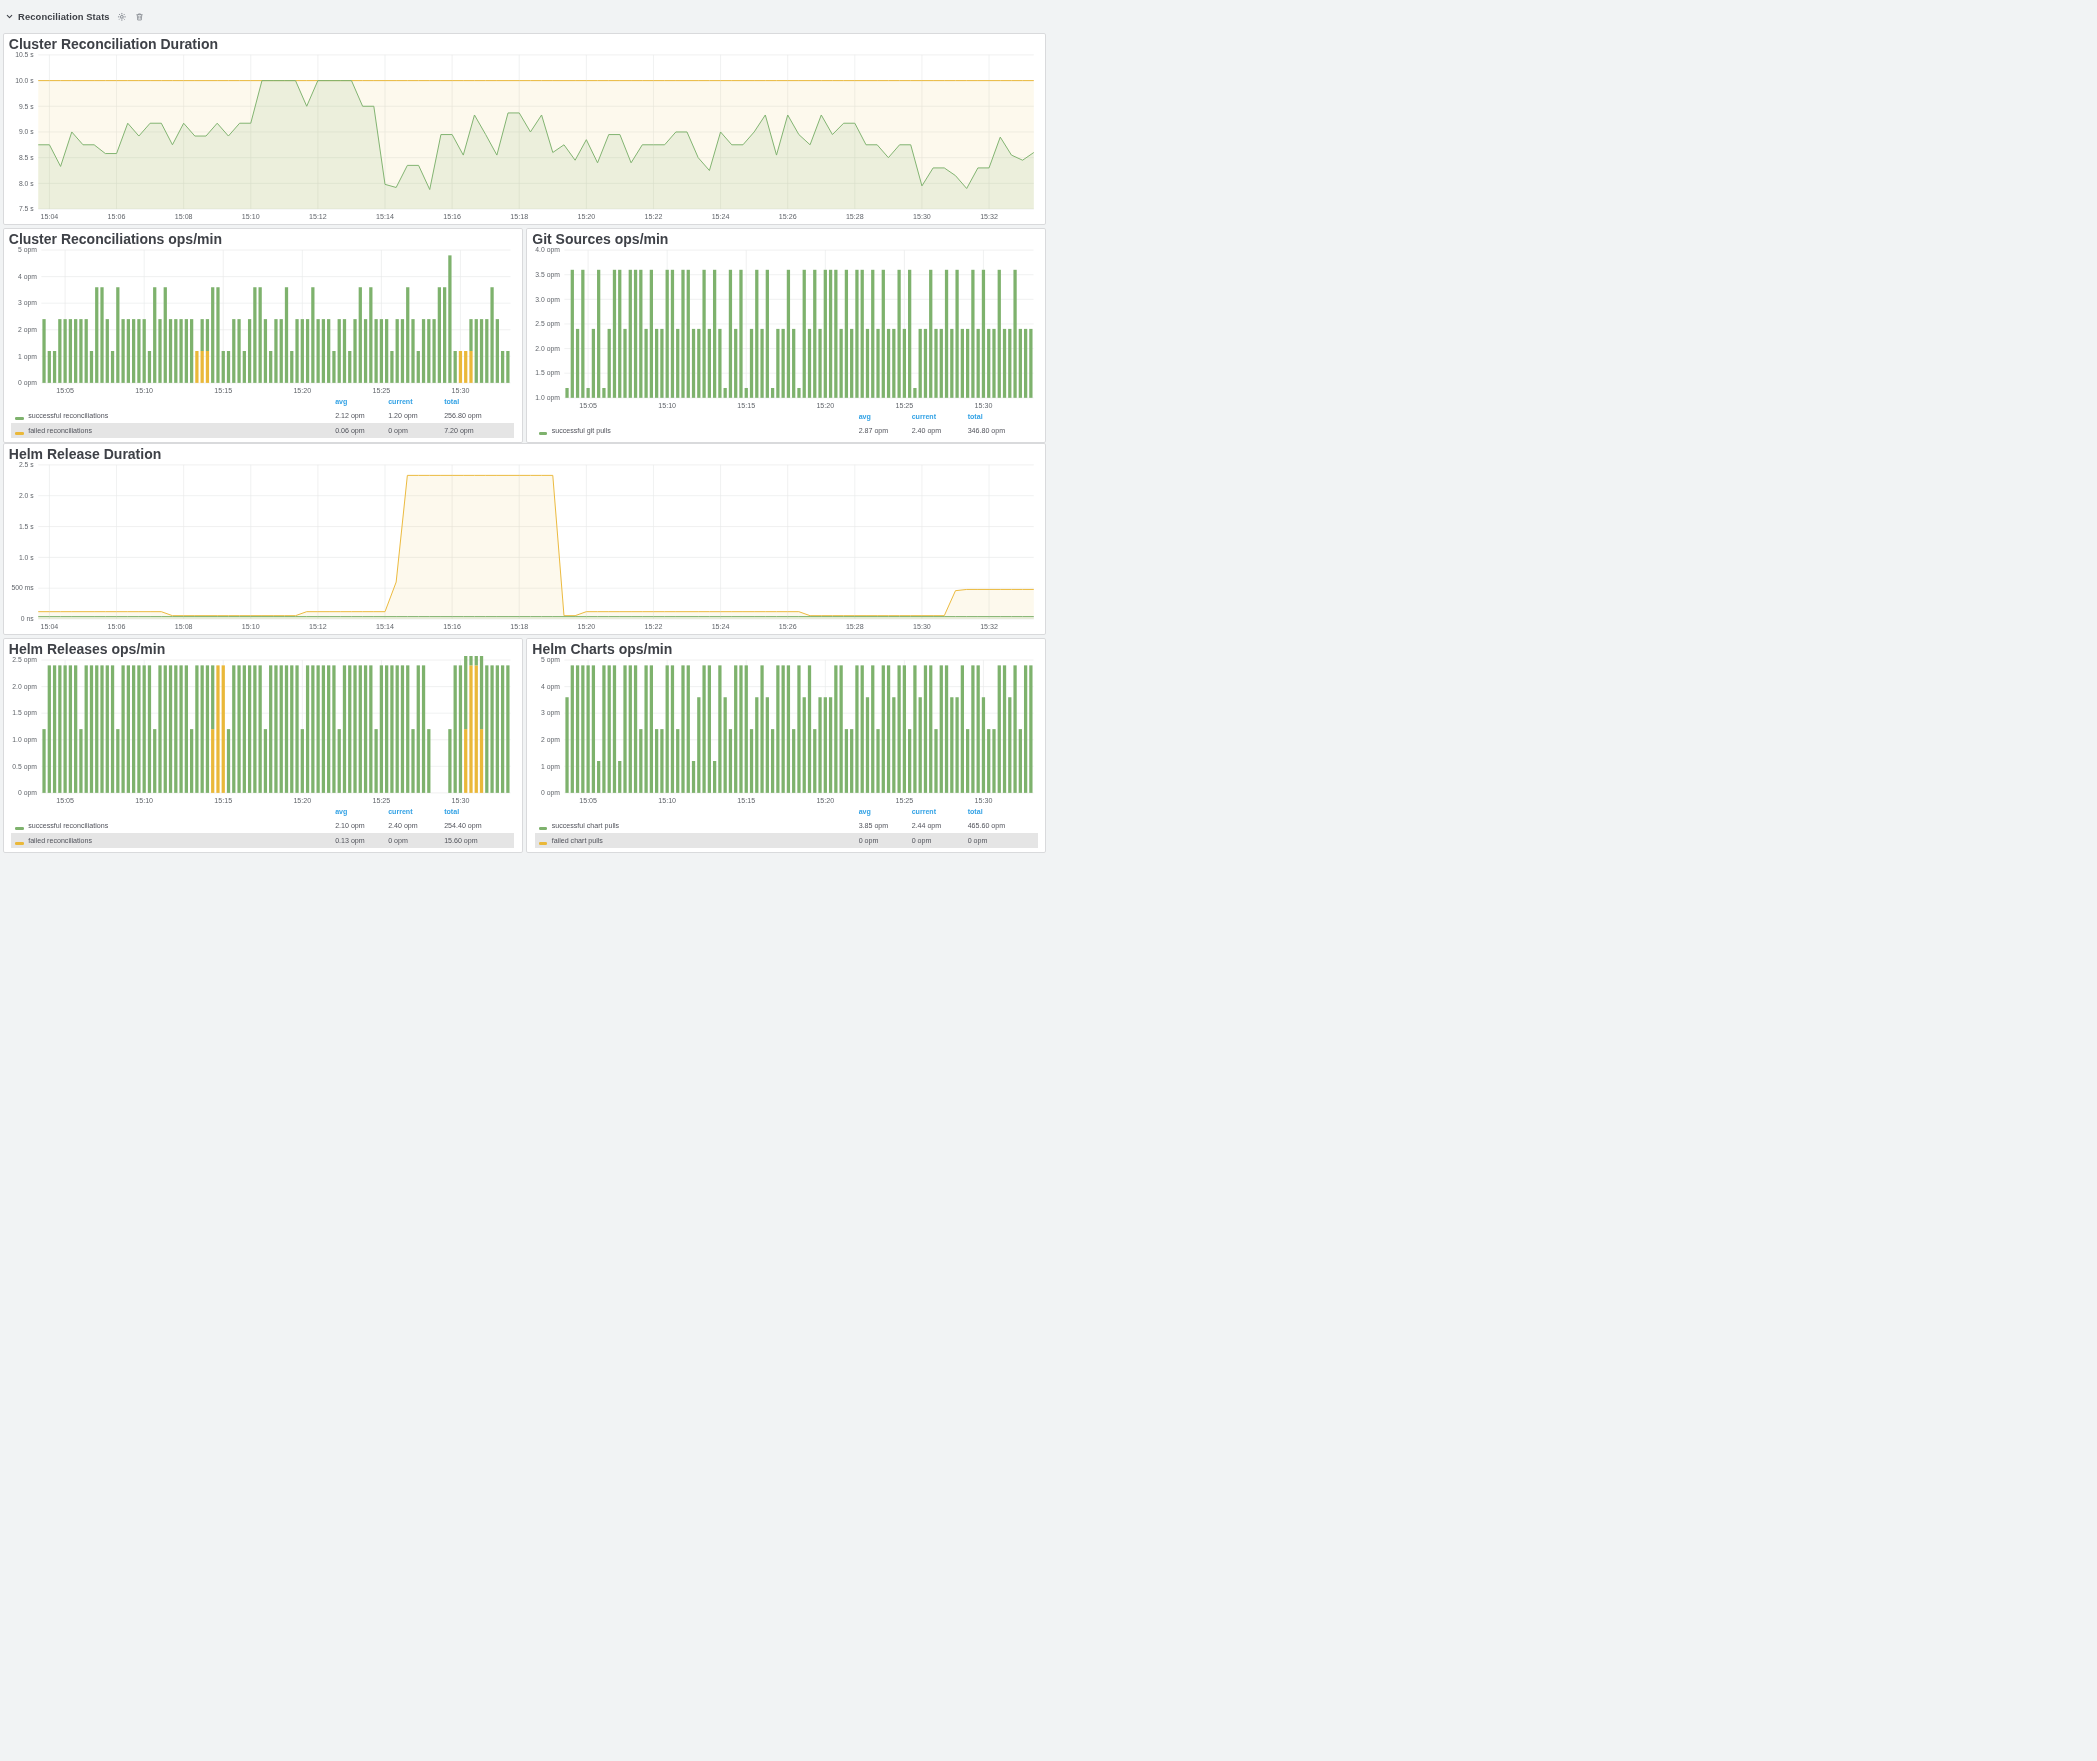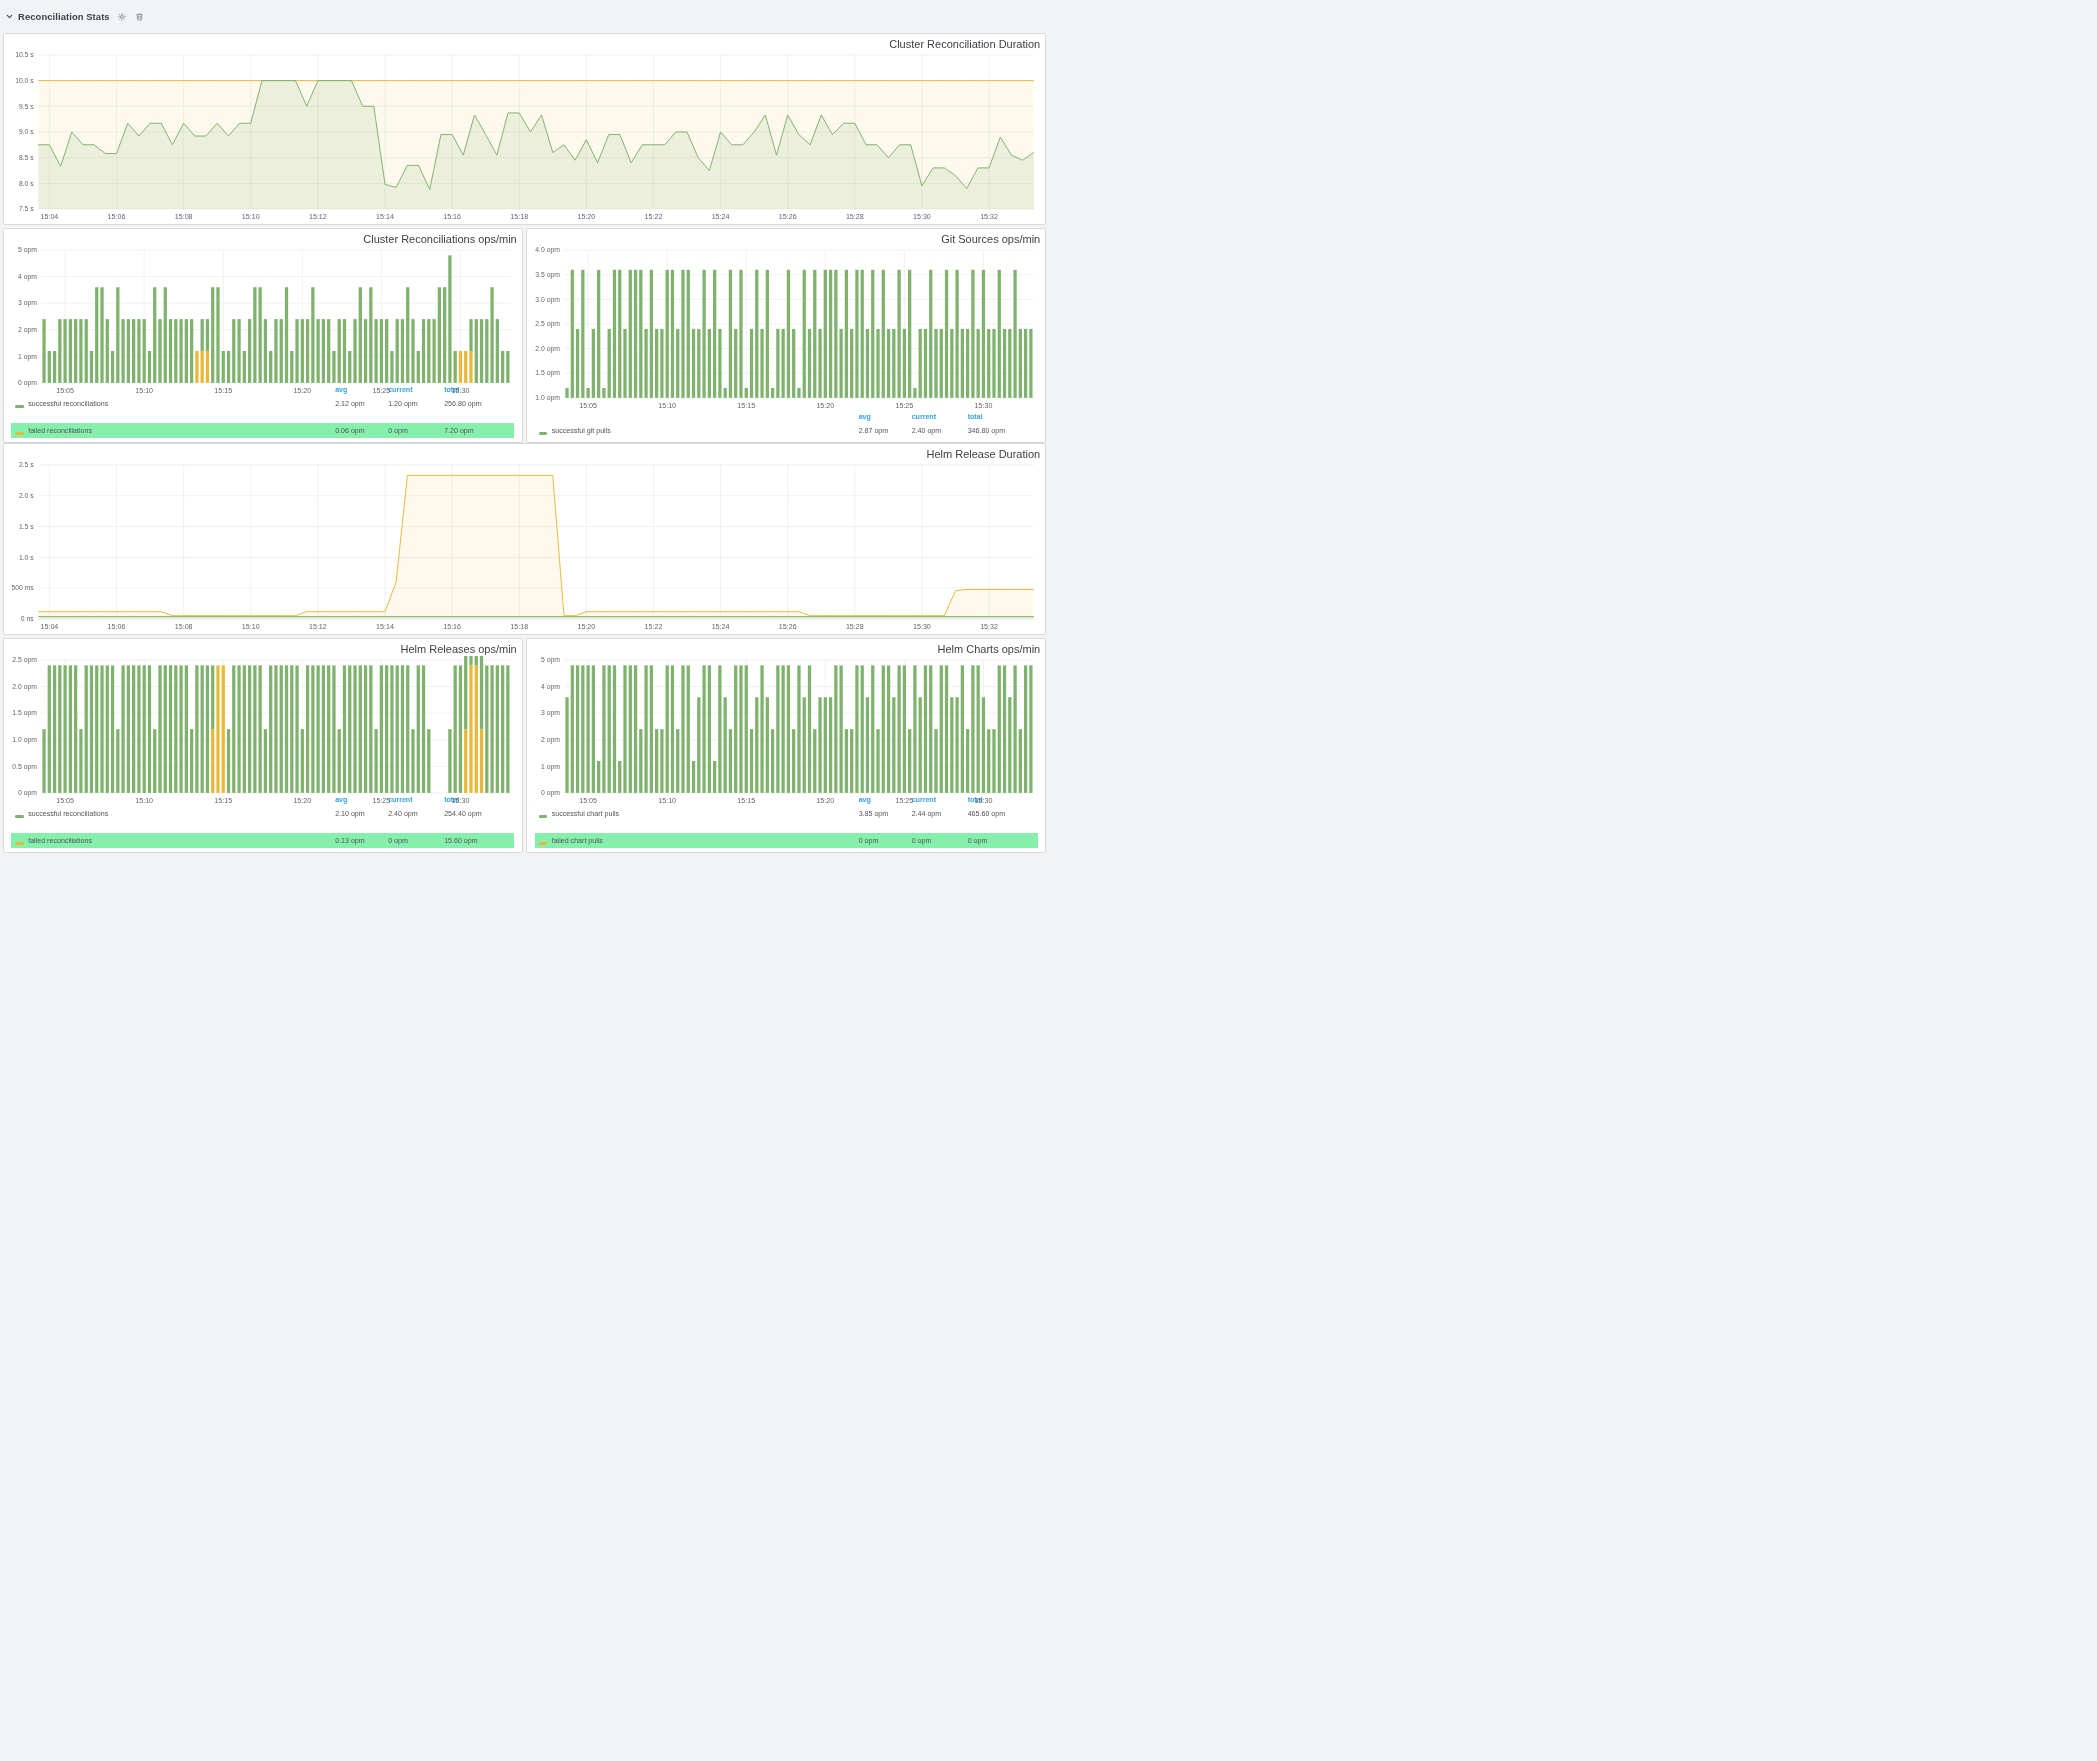--- a/index.html
+++ b/index.html
@@ -4,30 +4,30 @@
 <style>
   html,body{margin:0;padding:0;background:#f1f3f4;font-family:"Liberation Sans",sans-serif;color:#52545c;}
   .dashboard{width:1049px;padding:0 2.6px 5.2px 2.6px;box-sizing:border-box;}
   .row-head{display:flex;align-items:center;height:33px;padding:0 2.6px;}
   .row-head .chev{display:flex;align-items:center;margin-right:3.9px;color:#3e4147;}
   .row-head .title{font-size:9.4px;font-weight:700;color:#3e4147;letter-spacing:0.1px;}
   .icon-btn{color:#7b7f87;display:flex;align-items:center;margin-left:7.8px;cursor:pointer;}
   .panel{background:#fff;border:0.6px solid #d9dadc;border-radius:1.9px;display:flex;flex-direction:column;padding:3.9px 5.2px 2.6px 5.2px;box-sizing:border-box;}
   .panel-lg{height:192px;}
   .panel-sm{height:215px;}
-  .panel-title{text-align:right;font-size:11px;font-weight:400;color:#3e4147;height:13px;line-height:13px;flex:none;}
+  .panel-title{text-align:left;font-size:14px;font-weight:700;color:#3e4147;height:13px;line-height:13px;flex:none;}
   .chart-wrap{flex:1 1 auto;min-height:0;position:relative;}
   .chart-wrap svg{display:block;position:absolute;top:0;left:0;}
   .grid2{display:grid;grid-template-columns:1fr 1fr;gap:3.2px;margin-top:3.2px;}
   svg text{font-family:"Liberation Sans",sans-serif;}
   .legend{flex:none;padding:0.6px 2.6px 1.3px 2.6px;font-size:7.1px;}
   .legend-head,.legend-row{display:grid;grid-template-columns:1fr 53px 56px 70px;align-items:center;}
   .legend-head{height:13px;}
   .legend-row{height:15px;}
-  .legend-row.alt{background:#86efac;margin-top:12px;}
+  .legend-row.alt{background:#e5e5e5;}
   .legend-col{padding-right:1.3px;color:#52545c;}
   .legend-col-head{color:#33a2e5;font-weight:700;cursor:pointer;}
   .legend-name-wrap{display:flex;align-items:flex-end;gap:4.5px;padding-left:3.9px;cursor:pointer;}
   .dash{display:inline-block;width:8.4px;height:2.6px;border-radius:1.3px;flex:none;}
   .legend-name{color:#52545c;}
 </style>
 </head>
 <body>
 
 <div class="dashboard">

